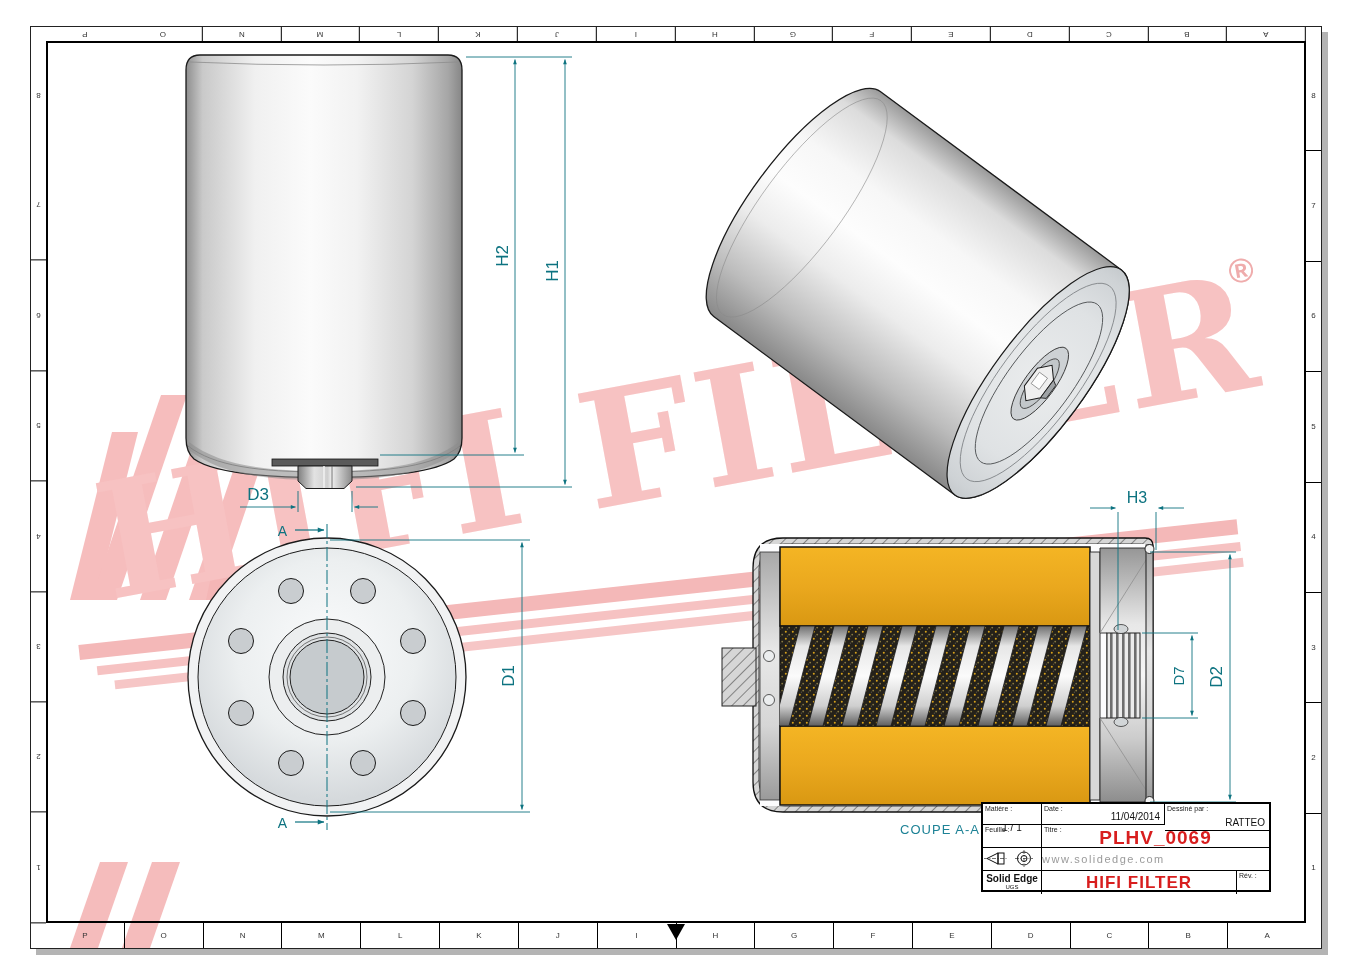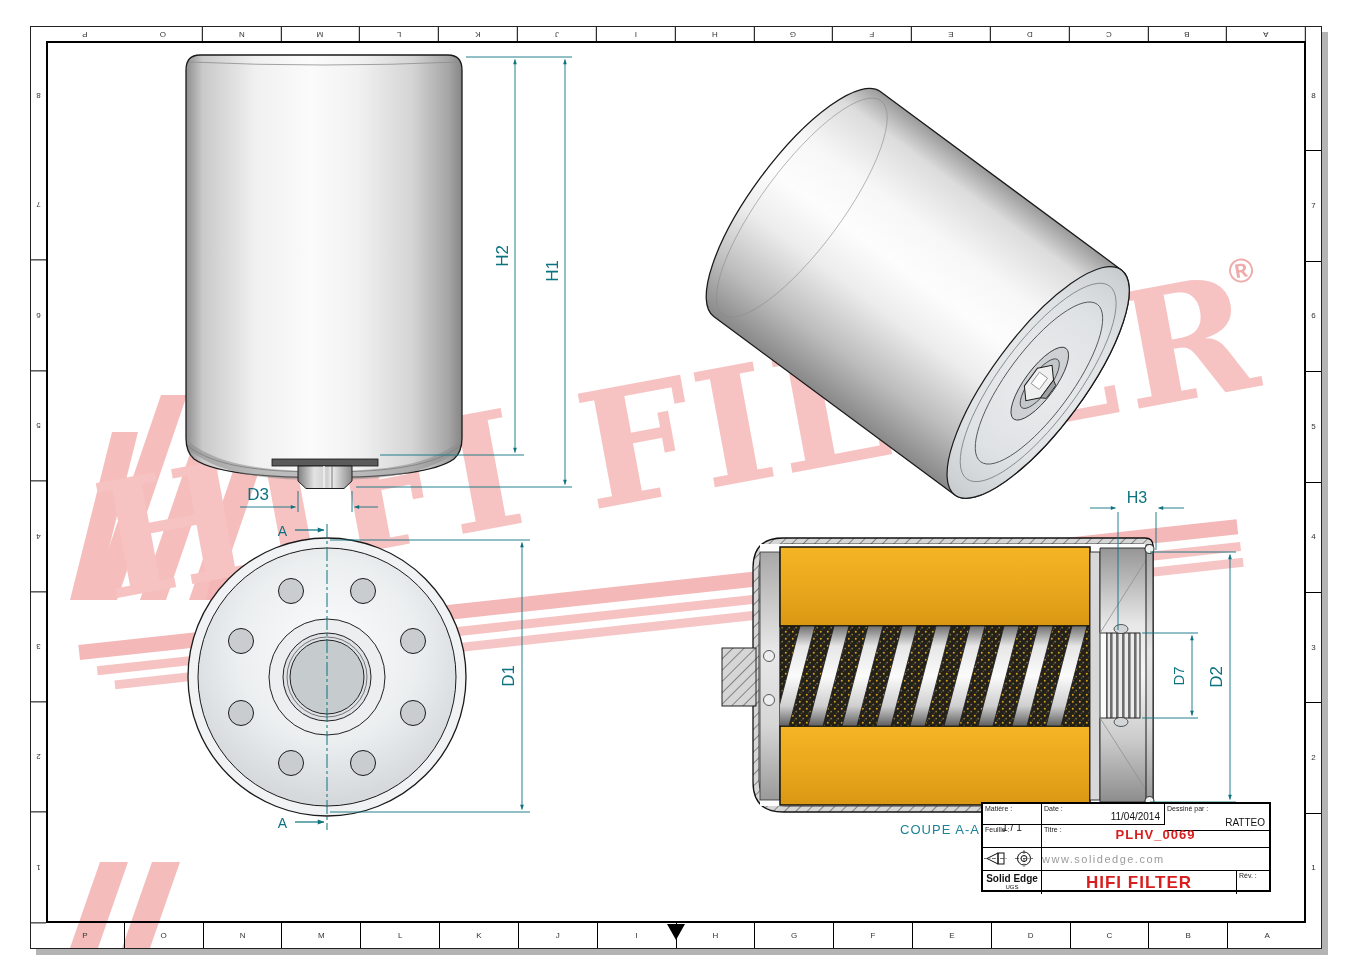--- a/index.html
+++ b/index.html
@@ -27,21 +27,21 @@
   #drawing{position:absolute;left:0;top:0;z-index:2;}
   
   #titleblock{position:absolute;left:981px;top:802px;width:290px;height:90px;
               border:2px solid #000;background:#fff;z-index:7;box-sizing:border-box;}
   .tbc{position:absolute;box-sizing:border-box;border-right:1px solid #000;border-bottom:1px solid #000;
        overflow:hidden;}
   .tbc .lbl{position:absolute;left:2px;top:1px;font-size:7px;color:#222;}
   .v-right{position:absolute;right:4px;bottom:2px;font-size:10px;color:#111;}
   .v-center{position:absolute;left:0;right:0;bottom:14px;text-align:center;font-size:10px;color:#111;}
   .titre-val{position:absolute;left:0;right:0;top:2px;text-align:center;
-             font-size:13px;font-weight:bold;letter-spacing:1px;}
+             font-size:19px;font-weight:bold;letter-spacing:1px;}
   .www{position:absolute;left:0;right:0;top:5px;text-align:left;font-size:11px;
        letter-spacing:1.5px;color:#9a9a9a;}
   .company{position:absolute;left:0;right:0;top:2px;text-align:center;
            font-size:17px;font-weight:bold;letter-spacing:1px;}
   .solidedge{position:absolute;left:0;right:0;top:2px;text-align:center;font-size:10px;
              font-weight:bold;color:#111;line-height:1.1;}
   .solidedge .vendor{display:block;font-size:6px;font-weight:normal;}
 </style>
 </head>
 <body>

